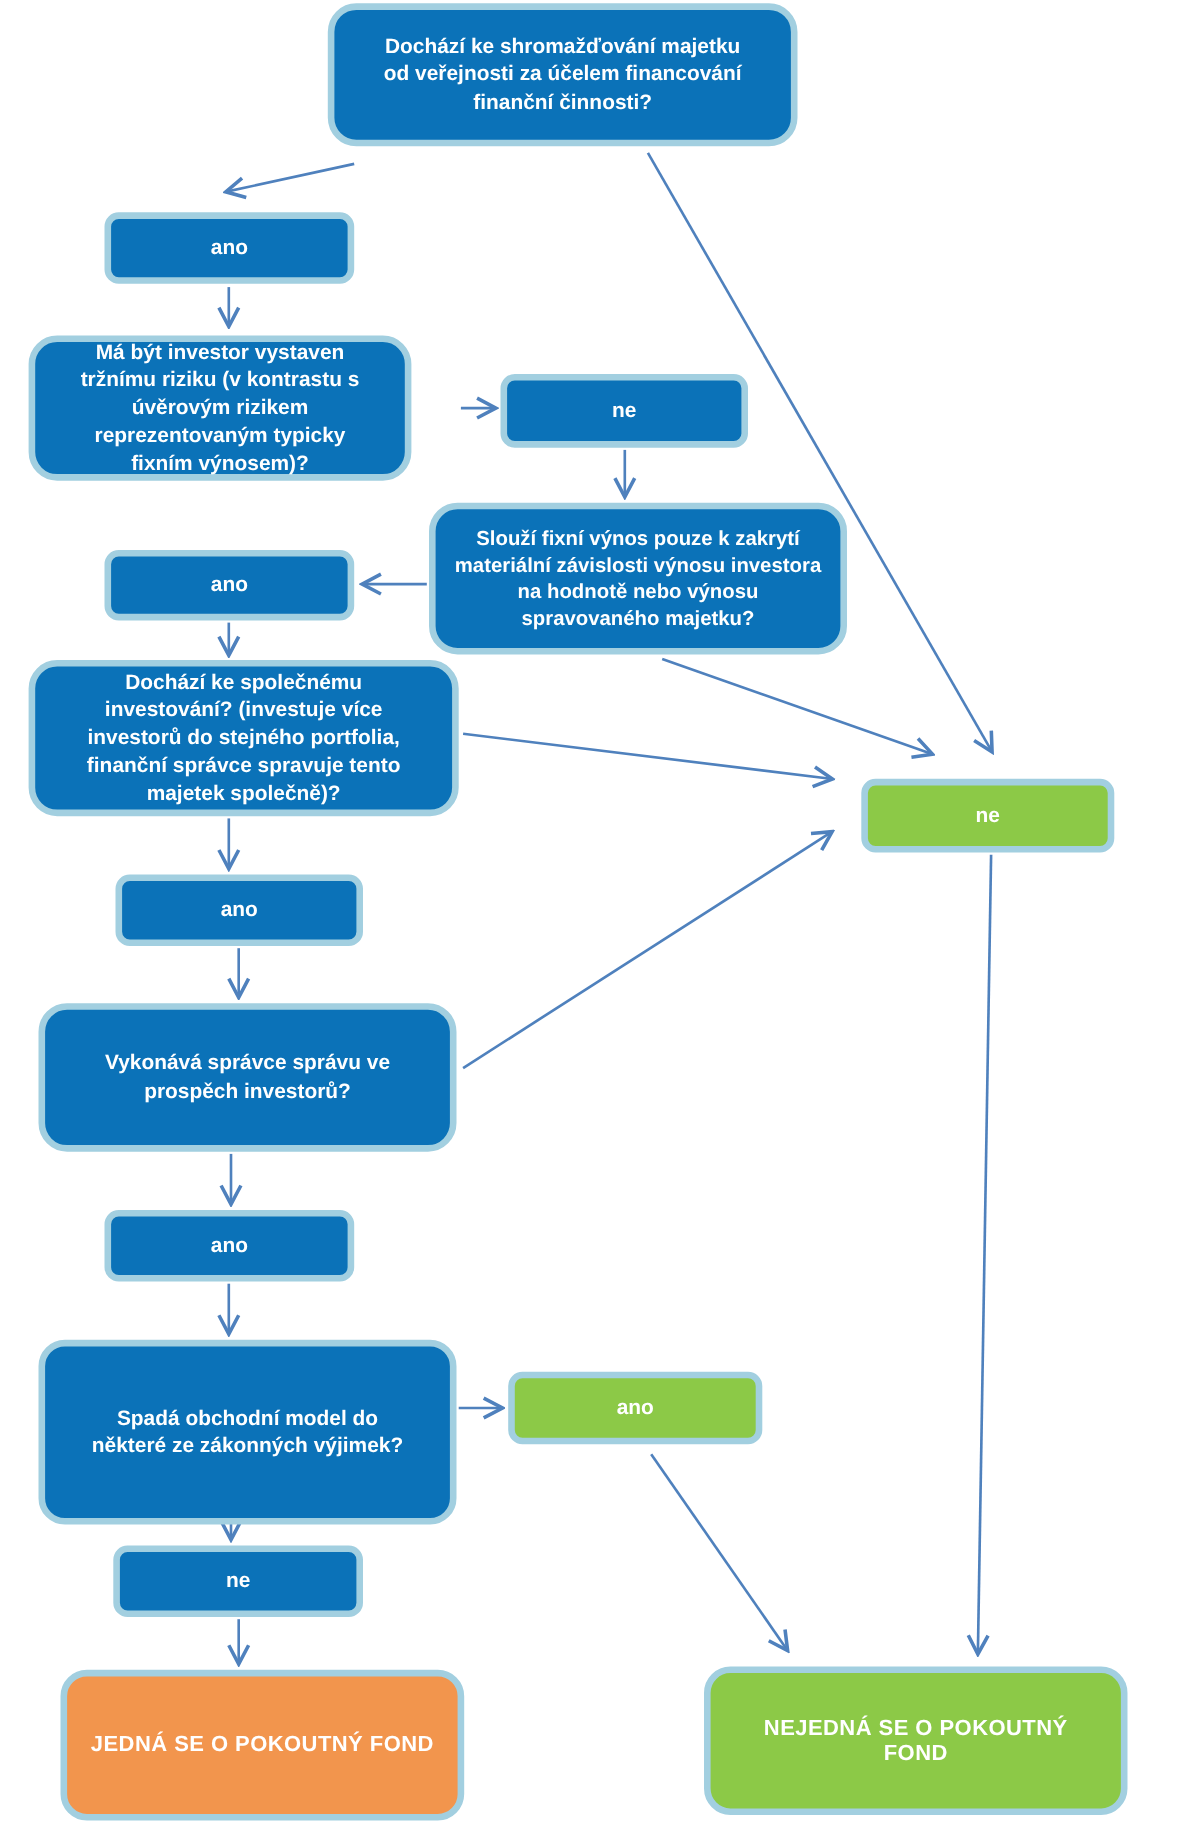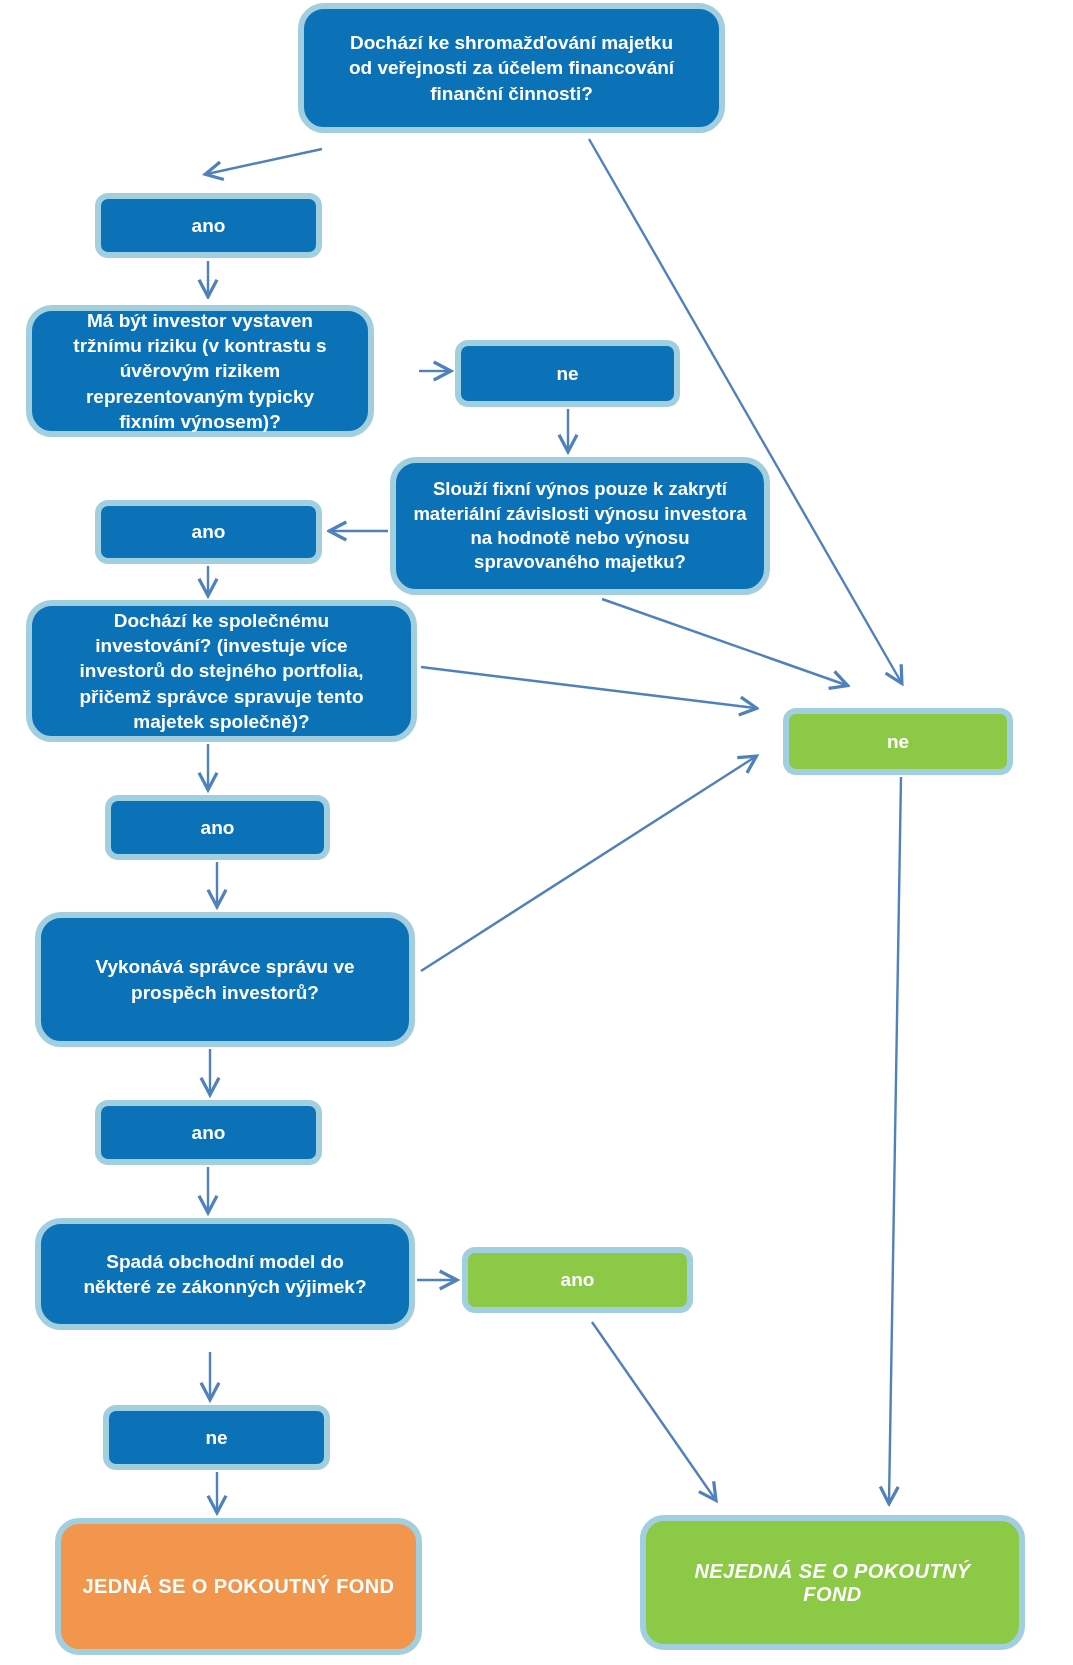--- a/index.html
+++ b/index.html
@@ -26,21 +26,21 @@
     border:6px solid var(--border);
     color:var(--text);
     font-weight:bold;
     display:flex;align-items:center;justify-content:center;
     text-align:center;
   }
   .q{background:var(--blue);border-radius:26px;font-size:19px;line-height:1.32;padding:8px 32px;}
   .small{background:var(--blue);border-radius:13px;font-size:19px;padding:2px 16px;}
   .small.green-box{background:var(--green);}
   .result{font-size:20px;letter-spacing:.4px;border-radius:24px;padding:6px 18px;}
-  .result.green-box{background:var(--green);font-style:italic;}
+  .result.green-box{background:var(--green);}
   .result.orange-box{background:var(--orange);}
 </style>
 </head>
 <body>
 
 <div class="stage">
 
   <svg class="arrow-layer" width="1073" height="1665" viewBox="0 0 1073 1665">
     <defs>
       <marker id="ah" viewBox="0 0 12 12" refX="9.5" refY="6" markerWidth="9" markerHeight="9" orient="auto">
@@ -73,31 +73,31 @@
   <div class="node small" style="left:95px;top:193px;width:227px;height:65px;">ano</div>
 
   <div class="node q" style="left:26px;top:305px;width:348px;height:132px;">Má být investor vystaven tržnímu riziku (v kontrastu s úvěrovým rizikem reprezentovaným typicky fixním výnosem)?</div>
 
   <div class="node small" style="left:455px;top:340px;width:225px;height:67px;">ne</div>
 
   <div class="node q" style="left:390px;top:457px;width:380px;height:138px;font-size:18.5px;padding:6px 16px;">Slouží fixní výnos pouze k zakrytí materiální závislosti výnosu investora na hodnotě nebo výnosu spravovaného majetku?</div>
 
   <div class="node small" style="left:95px;top:500px;width:227px;height:64px;">ano</div>
 
-  <div class="node q" style="left:26px;top:600px;width:391px;height:142px;">Dochází ke společnému investování? (investuje více investorů do stejného portfolia, přičemž správce spravuje tento majetek společně)?</div>
+  <div class="node q" style="left:26px;top:600px;width:391px;height:142px;">Dochází ke společnému investování? (investuje více investorů do stejného portfolia, finanční správce spravuje tento majetek společně)?</div>
 
   <div class="node small green-box" style="left:783px;top:708px;width:230px;height:67px;">ne</div>
 
   <div class="node small" style="left:105px;top:795px;width:225px;height:65px;">ano</div>
 
   <div class="node q" style="left:35px;top:912px;width:380px;height:135px;">Vykonává správce správu ve prospěch investorů?</div>
 
   <div class="node small" style="left:95px;top:1100px;width:227px;height:65px;">ano</div>
 
-  <div class="node q" style="left:35px;top:1218px;width:380px;height:112px;">Spadá obchodní model do některé ze zákonných výjimek?</div>
+  <div class="node q" style="left:35px;top:1218px;width:380px;height:168px;border-radius:24px;">Spadá obchodní model do některé ze zákonných výjimek?</div>
 
   <div class="node small green-box" style="left:462px;top:1247px;width:231px;height:66px;">ano</div>
 
   <div class="node small" style="left:103px;top:1405px;width:227px;height:65px;">ne</div>
 
   <div class="node result orange-box" style="left:55px;top:1518px;width:367px;height:137px;">JEDNÁ SE O POKOUTNÝ FOND</div>
 
   <div class="node result green-box" style="left:640px;top:1515px;width:385px;height:135px;">NEJEDNÁ SE O POKOUTNÝ FOND</div>
 
 </div>

